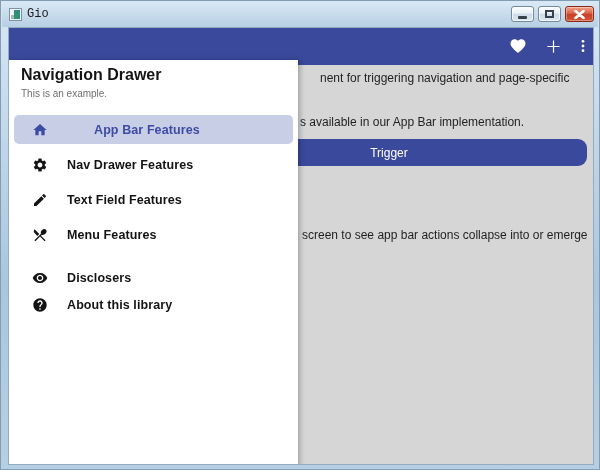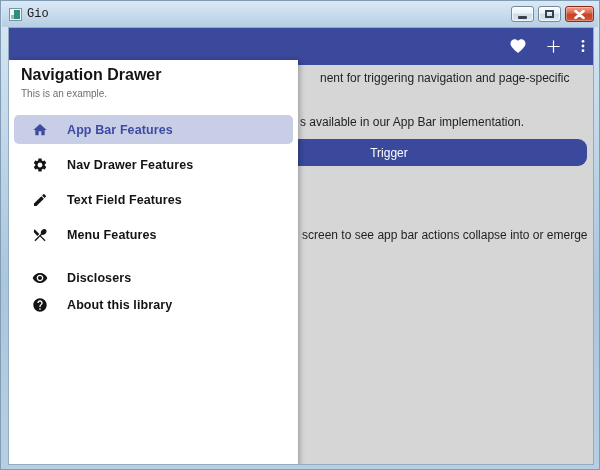--- a/index.html
+++ b/index.html
@@ -52,21 +52,21 @@
     display:flex; align-items:center; justify-content:center; border:none; cursor:default; }
 
   
   .drawer { position:absolute; left:0; top:0; width:289px; height:100%;
     background:#ffffff; box-shadow:2px 0 5px rgba(0,0,0,.25);margin-top:32px; }
   .drawer-title { position:absolute; left:12px; top:6px; font-size:16px; font-weight:700; color:#141414; }
   .drawer-subtitle { position:absolute; left:12px; top:28px; font-size:10px; color:#6f6f6f; }
 
   .nav-item { position:absolute; left:5px; width:279px; height:29px; border-radius:5px;
     display:flex; align-items:center; padding-left:18px; cursor:default; color:#141414; }
-  .nav-item.active { background:var(--highlight_bg,#C9CEE7); color:var(--highlight_fg,#3D4BA3); }
+  .nav-item.active { background:var(--highlight_bg,#C9CEE7); color:var(--highlight_fg,#3D4BA3);gap:27px; }
   .nav-item .nav-icon { width:16px; height:16px; flex:0 0 16px; }
   .nav-item .nav-icon svg { display:block; width:16px; height:16px; fill:currentColor; }
   .nav-item .nav-label { margin-left:19px; font-size:12.5px; font-weight:700; letter-spacing:.1px; }
 </style>
 </head>
 <body>
 
 <div class="window">
 
   <div class="titlebar">

